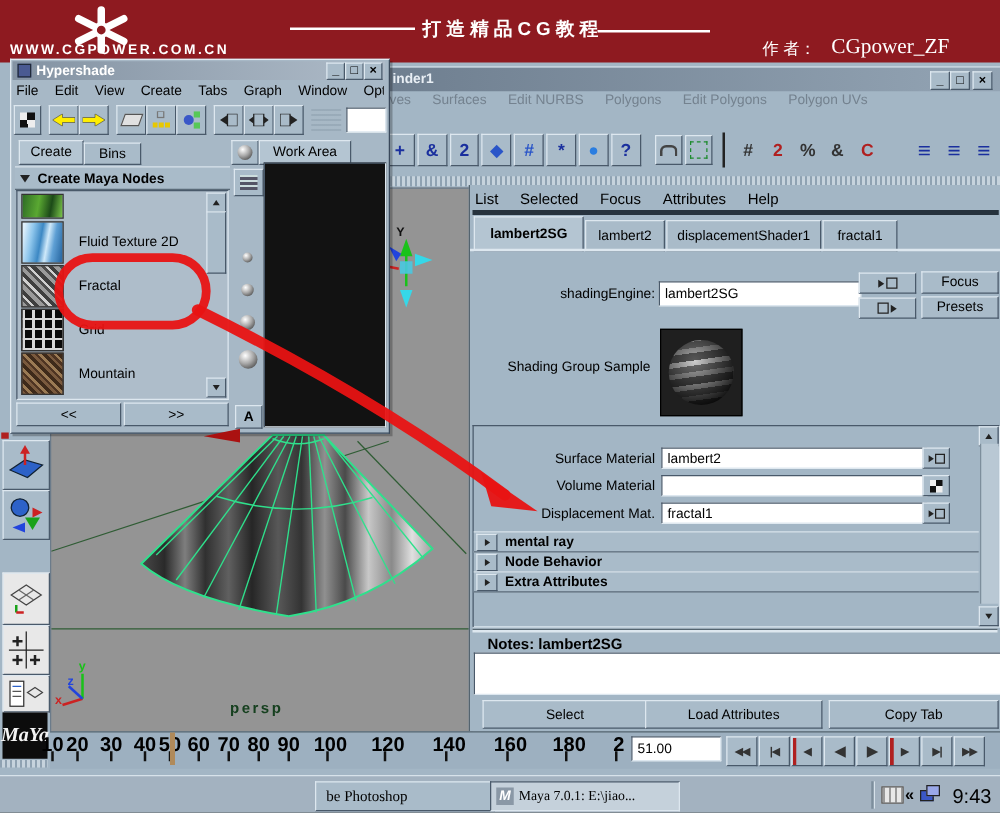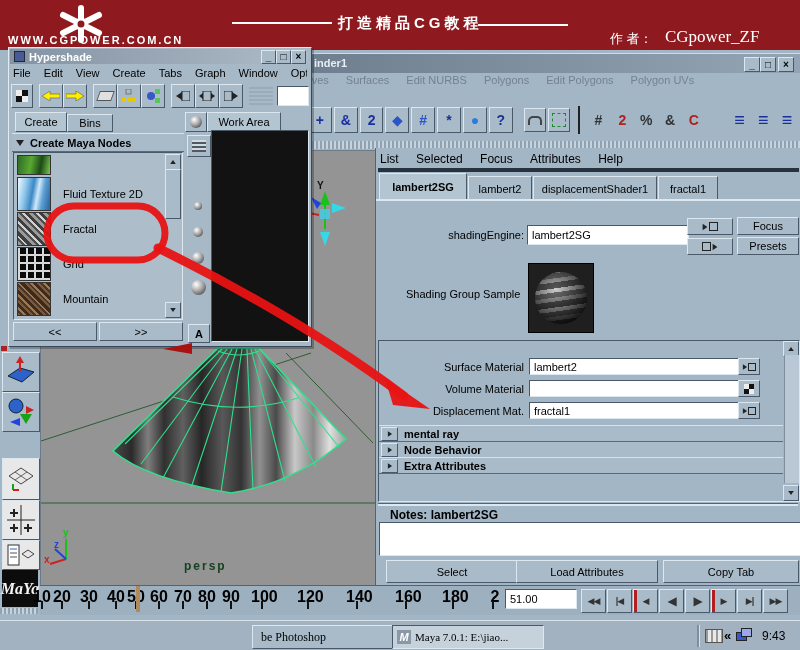--- a/index.html
+++ b/index.html
@@ -359,21 +359,21 @@
       <span style="font-size:11px;font-family:'Liberation Serif','DejaVu Serif',serif;white-space:nowrap;overflow:hidden;">Maya 7.0.1: E:\jiao...</span>
     </div>
     <div class="abs" style="left:697px;top:4px;width:2px;height:22px;background:#7d8e9c;border-right:1px solid #d7e2ea;"></div>
     <div class="abs" style="left:705px;top:8px;width:16px;height:12px;background:#e8e8e8;border:1px solid #555;
          background-image:repeating-linear-gradient(90deg,#999 0 2px,transparent 2px 5px);"></div>
     <span class="abs" style="left:724px;top:7px;font-weight:bold;font-size:13px;">«</span>
     <div class="abs" style="left:736px;top:7px;width:14px;height:14px;">
       <div style="position:absolute;left:0;top:4px;width:9px;height:7px;background:#3a57c8;border:1px solid #222;"></div>
       <div style="position:absolute;left:5px;top:0;width:9px;height:7px;background:#9aa8e8;border:1px solid #222;"></div>
     </div>
-    <span class="abs" style="left:762px;top:8px;font-size:12px;">9:43</span>
+    <span class="abs" style="left:762px;top:8px;font-size:16px;">9:43</span>
   </div>
 
 
   <div class="abs" style="left:8px;top:47px;width:302px;height:298px;background:#a7b8c6;border:1px solid;border-color:#e2ebf2 #39485a #39485a #e2ebf2;box-shadow:2px 2px 0 rgba(0,0,0,.25);z-index:30;">
     <div class="abs" style="left:1px;top:1px;width:298px;height:15px;background:linear-gradient(90deg,#8493a3,#aebbc8);display:flex;align-items:center;">
       <div style="width:9px;height:9px;background:#4a5a92;border:1px solid #202a3a;margin:0 4px;"></div>
       <span style="color:#fff;font-weight:bold;font-size:11px;">Hypershade</span>
       <div style="flex:1"></div>
       <div class="btn rz winbtn" style="width:13px;height:12px;">_</div>
       <div class="btn rz winbtn" style="width:13px;height:12px;">□</div>

